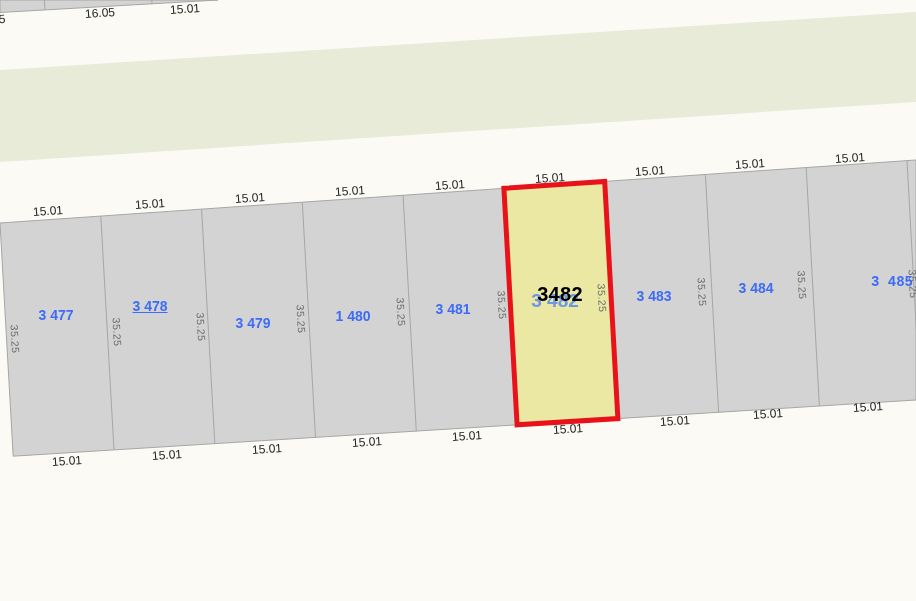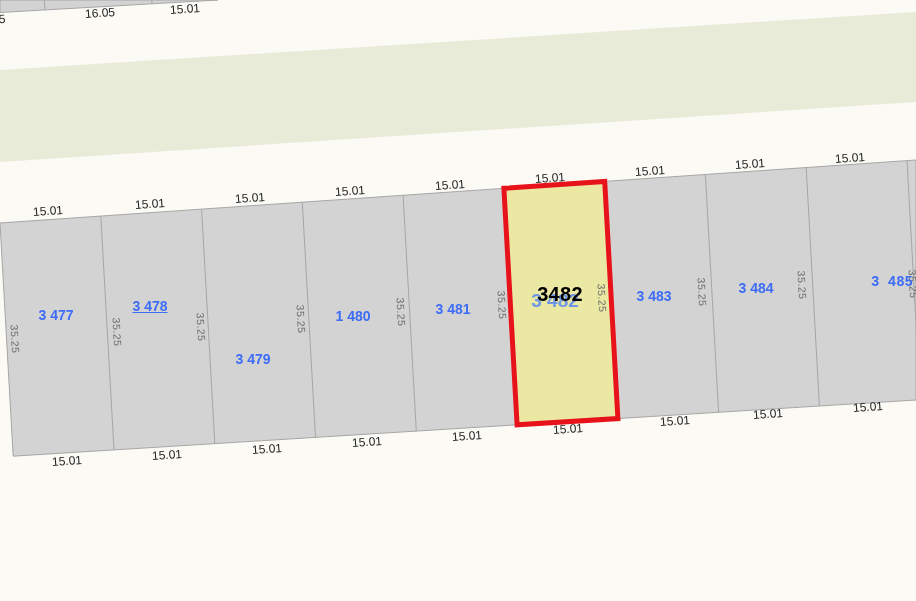--- a/index.html
+++ b/index.html
@@ -94,21 +94,21 @@
       <span class="lbl depth" style="left: 201px; top: 327px;">35.25</span>
       <span class="lbl depth" style="left: 301px; top: 319px;">35.25</span>
       <span class="lbl depth" style="left: 401px; top: 312px;">35.25</span>
       <span class="lbl depth" style="left: 502px; top: 305px;">35.25</span>
       <span class="lbl depth" style="left: 602px; top: 298px;">35.25</span>
       <span class="lbl depth" style="left: 702px; top: 292px;">35.25</span>
       <span class="lbl depth" style="left: 802px; top: 285px;">35.25</span>
       <span class="lbl depth" style="left: 913px; top: 284px;">35.25</span>
       <span class="lbl lot" style="left: 56px; top: 315px;">3 477</span>
       <span class="lbl lot" style="left: 150px; top: 306px; text-decoration: underline;">3 478</span>
-      <span class="lbl lot" style="left: 253px; top: 323px; margin-top: 36px;">3 479</span>
+      <span class="lbl lot" style="left: 253px; top: 323px;">3 479</span>
       <span class="lbl lot" style="left: 353px; top: 316px;">1 480</span>
       <span class="lbl lot" style="left: 453px; top: 309px; text-align: right;">3 481</span>
       <span class="lbl lot" style="left: 654px; top: 296px;">3 483</span>
       <span class="lbl lot" style="left: 756px; top: 288px;">3 484</span>
       <span class="lbl lot" style="left: 892px; top: 282px; font-family: Liberation Mono, monospace;">3 485</span>
       <span class="lbl lot-shadow" style="left: 555px; top: 300px;">3 482</span>
       <span class="lbl lot-selected" style="left: 560px; top: 294px;">3482</span>
     </div>
 </div>
 

